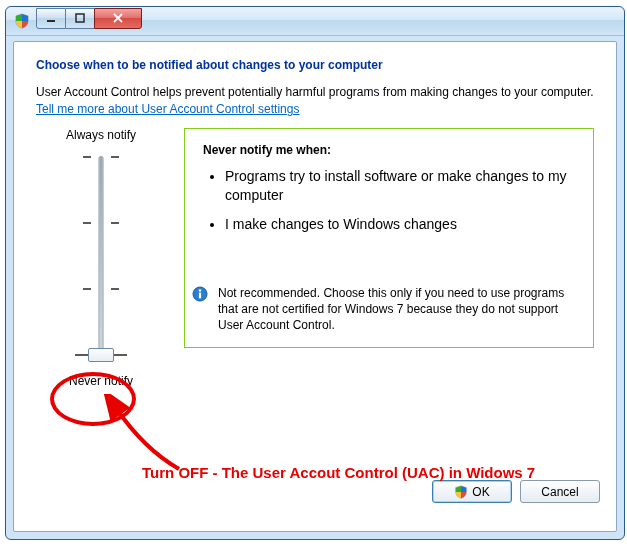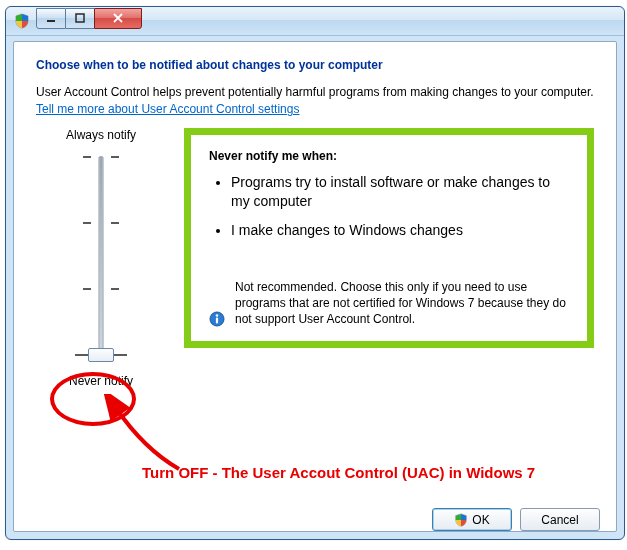--- a/index.html
+++ b/index.html
@@ -146,53 +146,53 @@
     content:"";
     position:absolute;
     top:50%; transform:translateY(-50%);
     width:10px; height:2px;
     background:#5a5a5a;
   }
   .slider-thumb::before { left:-14px; }
   .slider-thumb::after { right:-14px; }
   .desc-panel {
     flex:1;
-    border:7px solid #84cc16;
+    border:1px solid #84cc16;
     padding: 14px 18px 14px 18px;
     min-height: 220px;
     margin-left: 18px;
     position:relative;
     box-sizing:border-box;
   }
   .desc-panel h3 {
     margin:0 0 10px 0;
     font-size:12px;
     font-weight:bold;
   }
   .desc-panel ul {
     margin:0; padding-left: 22px;
     font-size:14px;
   }
   .desc-panel li { margin-bottom: 10px; line-height:1.35; }
   .note-row {
     position:absolute;
-    left:18px; right:18px; bottom:14px;
+    left:7px; right:18px; bottom:14px;
     display:flex;
-    align-items:flex-end;
+    align-items:flex-start;
     gap:10px;
     font-size:12px;
     line-height:1.35;
   }
   .info-icon {
     width:16px; height:16px; flex:none;
     margin-top:1px;
   }
   .footer {
     position:absolute;
-    right:16px; bottom:0;
+    right:16px; bottom:28px;
     display:flex;
     gap:8px;
   }
   .btn {
     min-width: 80px;
     height: 23px;
     border: 1px solid #8a9aad;
     background: linear-gradient(#fefefe,#e5ecf3);
     border-radius: 3px;
     font-size: 12px;

